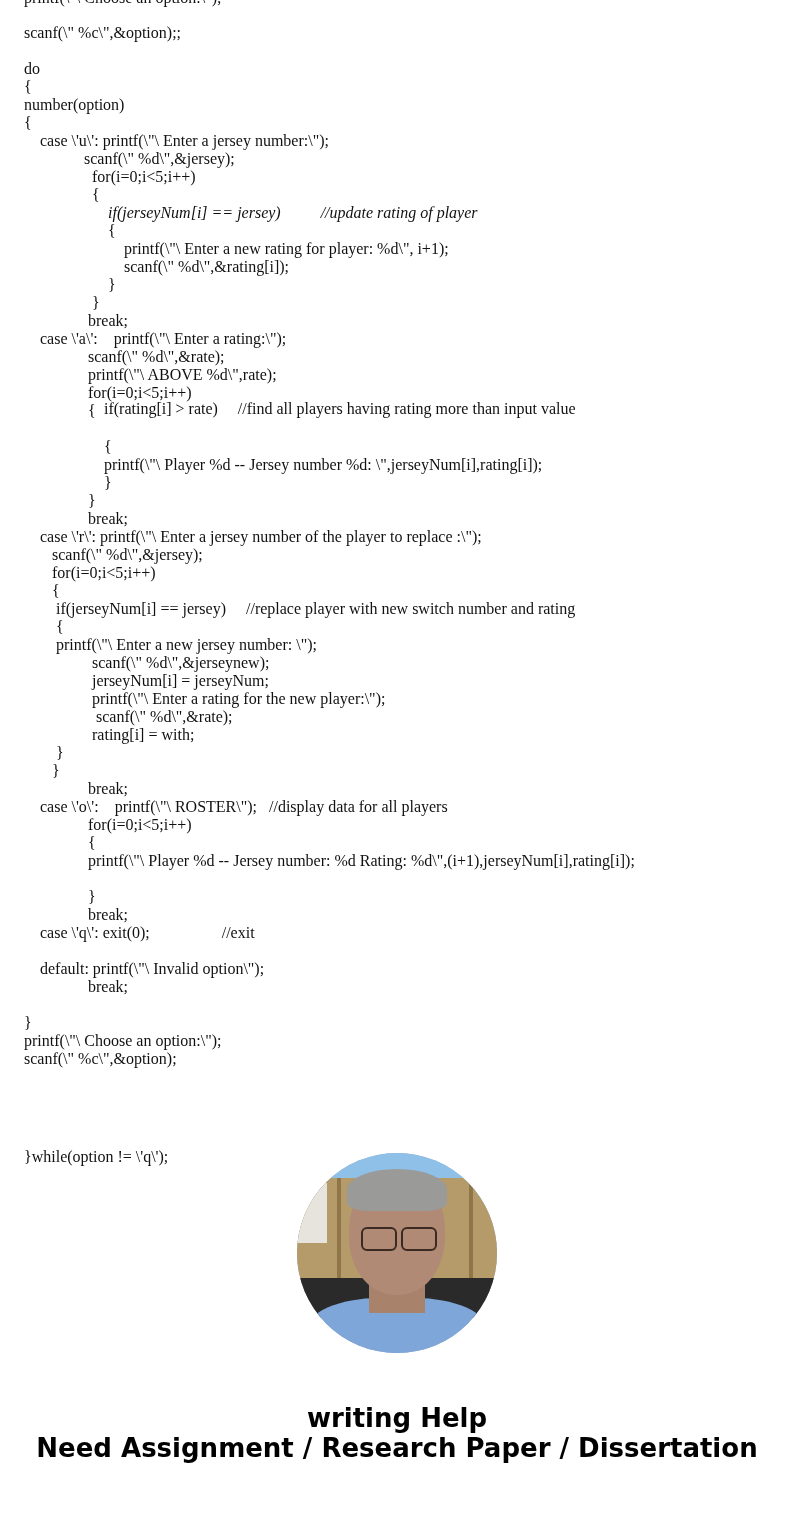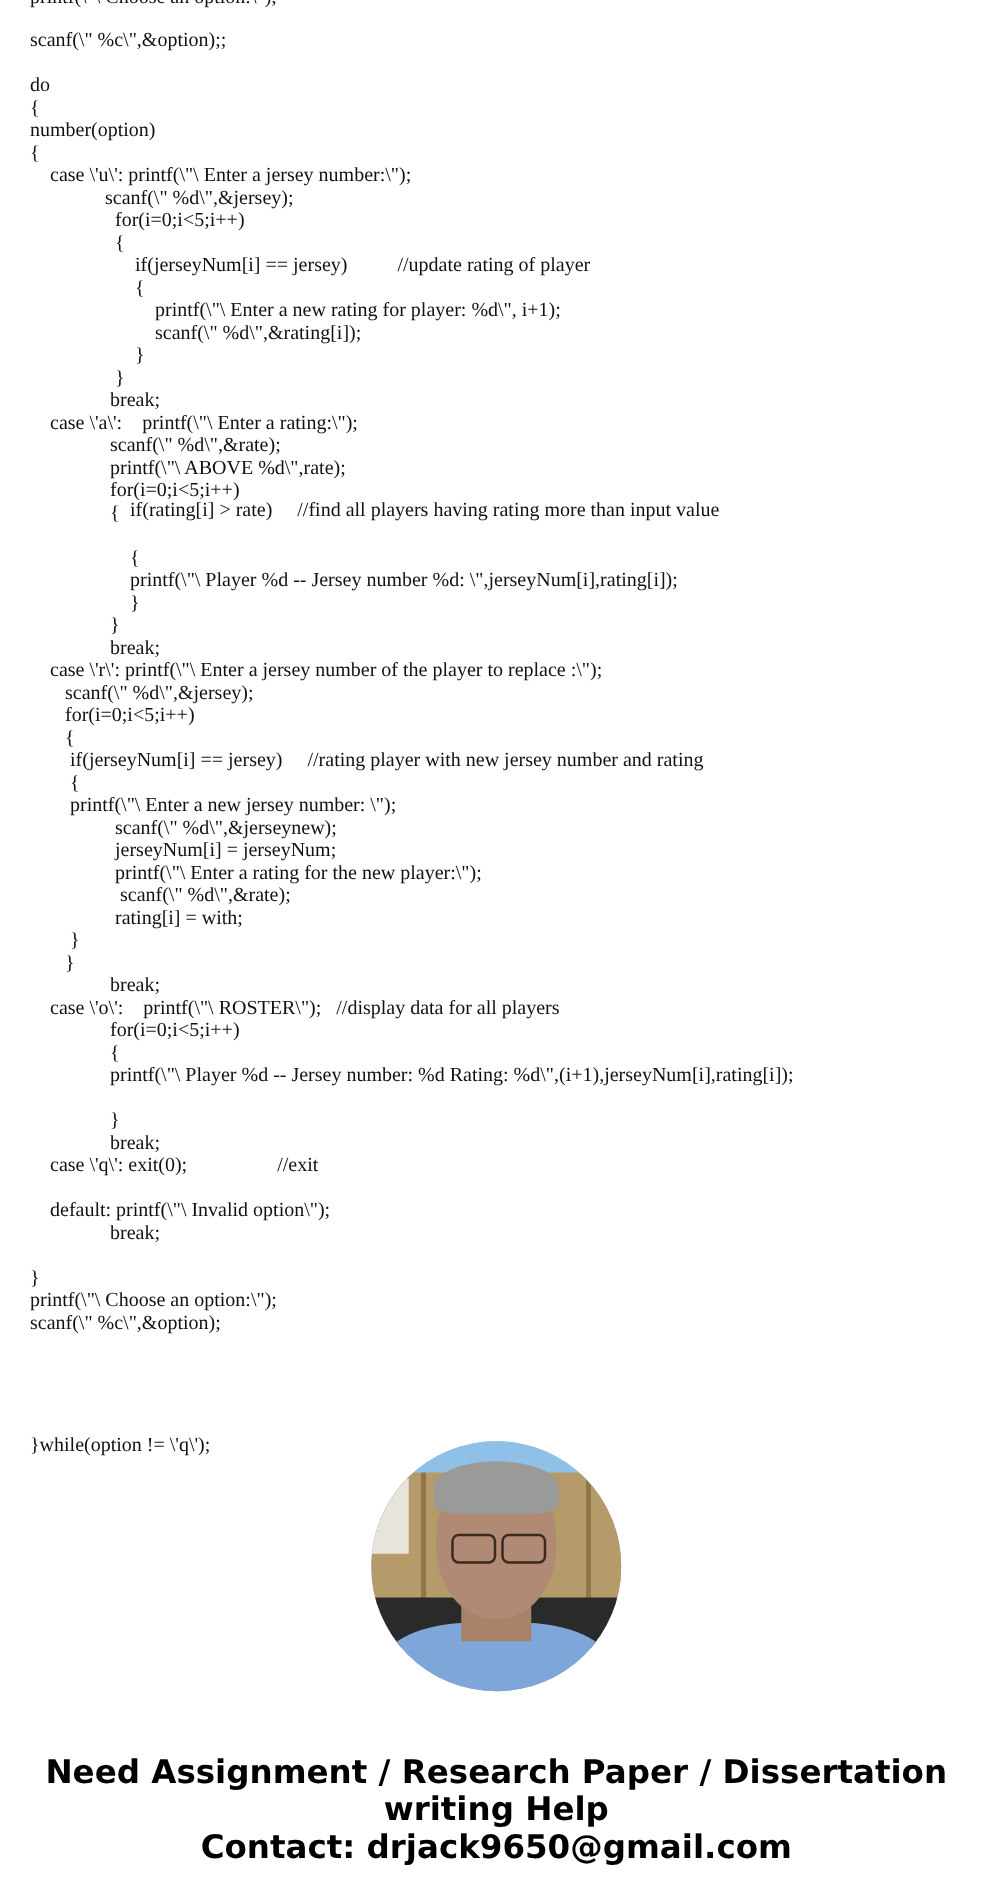--- a/index.html
+++ b/index.html
@@ -49,21 +49,21 @@
     <div class="line" style="left: 24px; top: -11px;">printf(\"\ Choose an option:\");</div>
     <div class="line" style="left: 24px; top: 24px;">scanf(\" %c\",&amp;option);;</div>
     <div class="line" style="left: 24px; top: 60px;">do</div>
     <div class="line" style="left: 24px; top: 78px;">{</div>
     <div class="line" style="left: 24px; top: 96px;">number(option)</div>
     <div class="line" style="left: 24px; top: 114px;">{</div>
     <div class="line" style="left: 40px; top: 132px;">case \'u\': printf(\"\ Enter a jersey number:\");</div>
     <div class="line" style="left: 84px; top: 150px;">scanf(\" %d\",&amp;jersey);</div>
     <div class="line" style="left: 92px; top: 168px;">for(i=0;i&lt;5;i++)</div>
     <div class="line" style="left: 92px; top: 186px;">{</div>
-    <div class="line" style="left: 108px; top: 204px;">if(jerseyNum[i] == jersey)          //update rating of player</div>
+    <div class="line" style="left: 108px; top: 204px; font-style: italic;">if(jerseyNum[i] == jersey)          //update rating of player</div>
     <div class="line" style="left: 108px; top: 222px;">{</div>
     <div class="line" style="left: 124px; top: 240px;">printf(\"\ Enter a new rating for player: %d\", i+1);</div>
     <div class="line" style="left: 124px; top: 258px;">scanf(\" %d\",&amp;rating[i]);</div>
     <div class="line" style="left: 108px; top: 276px;">}</div>
     <div class="line" style="left: 92px; top: 294px;">}</div>
     <div class="line" style="left: 88px; top: 312px;">break;</div>
     <div class="line" style="left: 40px; top: 330px;">case \'a\':    printf(\"\ Enter a rating:\");</div>
     <div class="line" style="left: 88px; top: 348px;">scanf(\" %d\",&amp;rate);</div>
     <div class="line" style="left: 88px; top: 366px;">printf(\"\ ABOVE %d\",rate);</div>
     <div class="line" style="left: 88px; top: 384px;">for(i=0;i&lt;5;i++)</div>
@@ -71,21 +71,21 @@
     <div class="line" style="left: 104px; top: 400px;">if(rating[i] &gt; rate)     //find all players having rating more than input value</div>
     <div class="line" style="left: 104px; top: 438px;">{</div>
     <div class="line" style="left: 104px; top: 456px;">printf(\"\ Player %d -- Jersey number %d: \",jerseyNum[i],rating[i]);</div>
     <div class="line" style="left: 104px; top: 474px;">}</div>
     <div class="line" style="left: 88px; top: 492px;">}</div>
     <div class="line" style="left: 88px; top: 510px;">break;</div>
     <div class="line" style="left: 40px; top: 528px;">case \'r\': printf(\"\ Enter a jersey number of the player to replace :\");</div>
     <div class="line" style="left: 52px; top: 546px;">scanf(\" %d\",&amp;jersey);</div>
     <div class="line" style="left: 52px; top: 564px;">for(i=0;i&lt;5;i++)</div>
     <div class="line" style="left: 52px; top: 582px;">{</div>
-    <div class="line" style="left: 56px; top: 600px;">if(jerseyNum[i] == jersey)     //rating player with new jersey number and rating</div>
+    <div class="line" style="left: 56px; top: 600px;">if(jerseyNum[i] == jersey)     //replace player with new switch number and rating</div>
     <div class="line" style="left: 56px; top: 618px;">{</div>
     <div class="line" style="left: 56px; top: 636px;">printf(\"\ Enter a new jersey number: \");</div>
     <div class="line" style="left: 92px; top: 654px;">scanf(\" %d\",&amp;jerseynew);</div>
     <div class="line" style="left: 92px; top: 672px;">jerseyNum[i] = jerseyNum;</div>
     <div class="line" style="left: 92px; top: 690px;">printf(\"\ Enter a rating for the new player:\");</div>
     <div class="line" style="left: 96px; top: 708px;">scanf(\" %d\",&amp;rate);</div>
     <div class="line" style="left: 92px; top: 726px;">rating[i] = with;</div>
     <div class="line" style="left: 56px; top: 744px;">}</div>
     <div class="line" style="left: 52px; top: 762px;">}</div>
     <div class="line" style="left: 88px; top: 780px;">break;</div>
@@ -113,16 +113,15 @@
   <div class="neck"></div>
   <div class="head"></div>
   <div class="hair"></div>
   <div class="glasses">
       <span></span>
       <span></span>
     </div>
 </div>
 
 <div class="footer">
+  <div>writing Help</div>
   <div>Need Assignment / Research Paper / Dissertation</div>
-  <div>writing Help</div>
-  <div>Contact: drjack9650@gmail.com</div>
 </div>
 
 </body></html>

